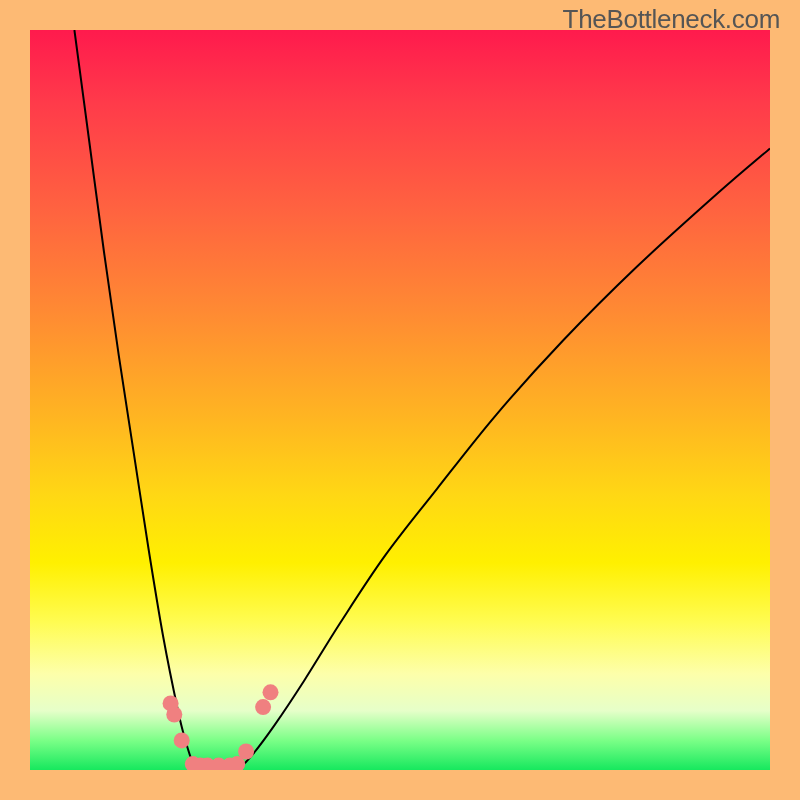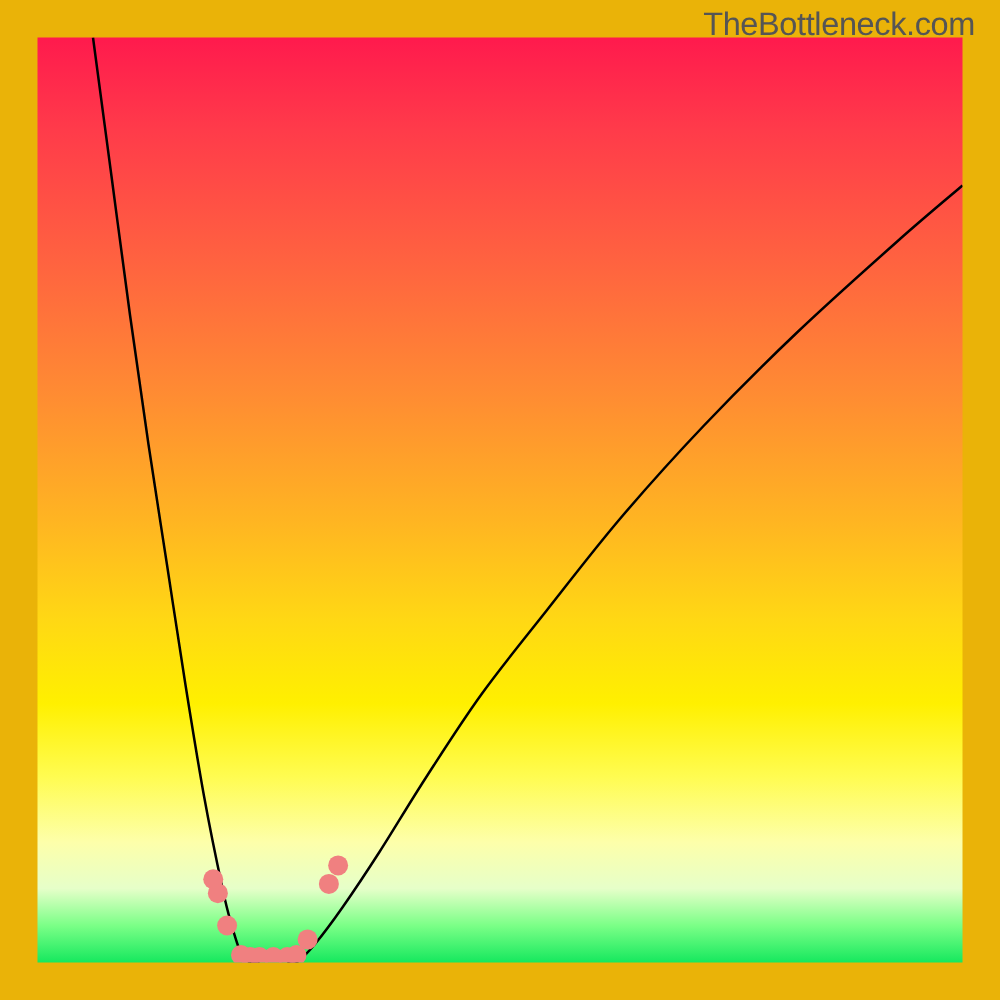--- a/index.html
+++ b/index.html
@@ -8,21 +8,21 @@
     width: 800px;
     height: 800px;
     overflow: hidden;
     background: #000;
     font-family: Arial, Helvetica, sans-serif;
   }
   .frame {
     position: relative;
     width: 800px;
     height: 800px;
-    background: #eab308;
+    background: #fdba74;
   }
   .watermark {
     position: absolute;
     top: 4px;
     right: 20px;
     color: #555;
     font-size: 26px;
     font-weight: 500;
     z-index: 20;
     letter-spacing: -0.3px;

